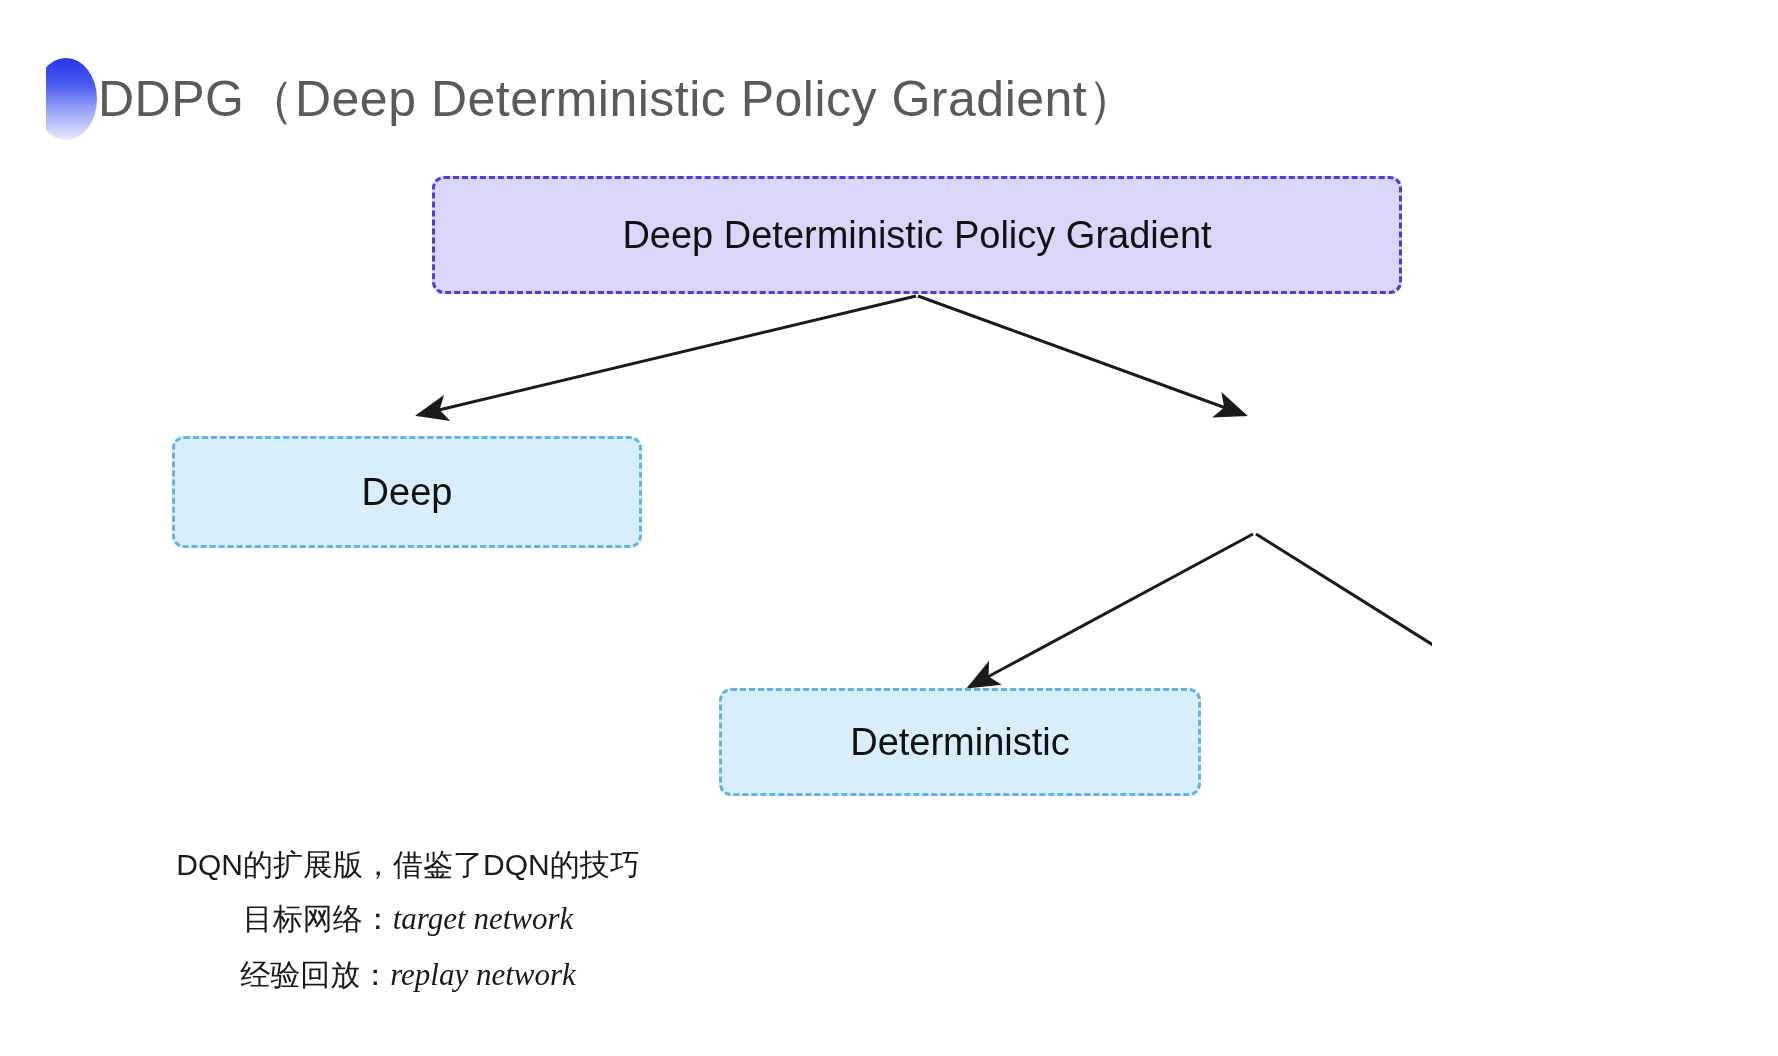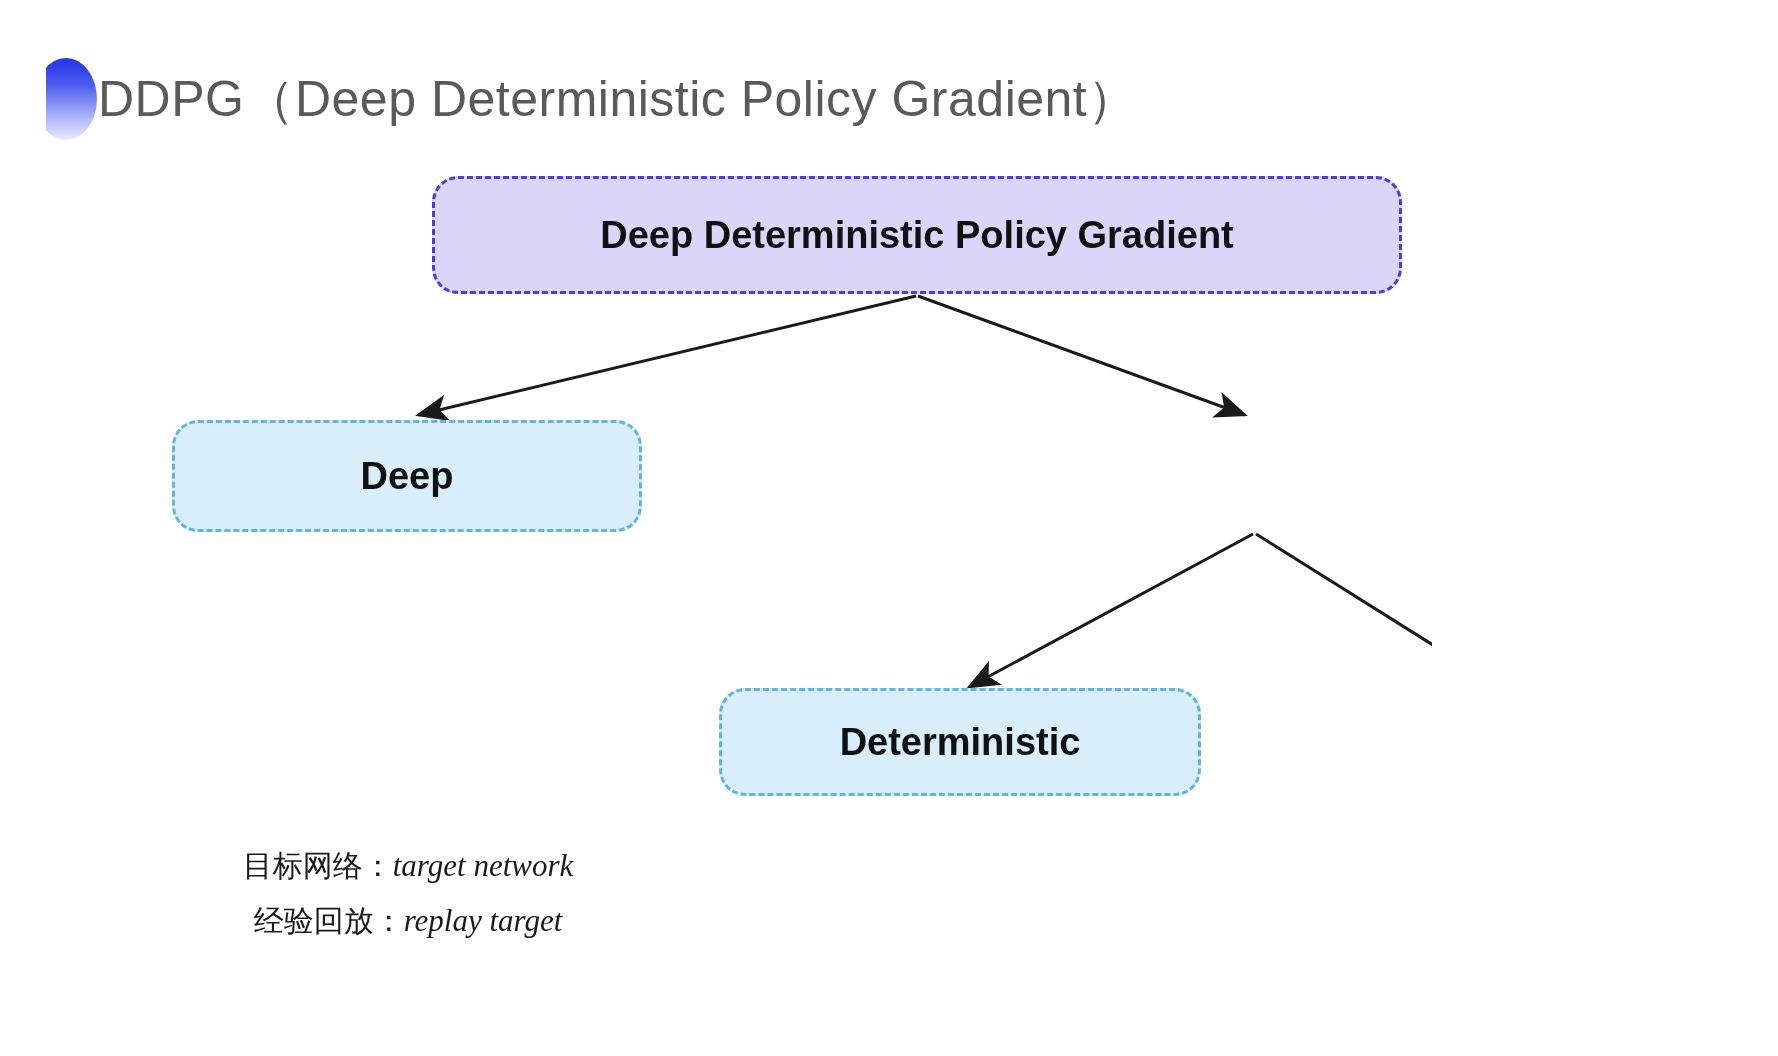--- a/index.html
+++ b/index.html
@@ -44,39 +44,39 @@
     font-weight: 400;
     color: #5a5a5a;
     letter-spacing: 0.5px;
     white-space: nowrap;
   }
 
   
   .node {
     position: absolute;
     box-sizing: border-box;
-    border-radius: 26px;
+    border-radius: 12px;
     display: flex;
     align-items: center;
     justify-content: center;
     text-align: center;
     color: #111111;
-    font-weight: 700;
+    font-weight: 400;
   }
   .node-purple {
     background: #d9d6fa;
     border: 3px dashed #4a3fd8;
   }
   .node-blue {
     background: #d8eefb;
     border: 3px dashed #63b3e4;
   }
 
   #node-root   { left: 432px; top: 176px; width: 970px; height: 118px; font-size: 38px; }
-  #node-deep   { left: 172px; top: 420px; width: 470px; height: 112px; font-size: 38px; text-align: right; }
+  #node-deep   { left: 172px; top: 436px; width: 470px; height: 112px; font-size: 38px; text-align: right; }
   #node-dpg    { left: 845px; top: 420px; width: 815px; height: 112px; font-size: 38px; }
   #node-det    { left: 719px; top: 688px; width: 482px; height: 108px; font-size: 38px; }
   #node-pg     { left: 1271px; top: 692px; width: 470px; height: 108px; font-size: 38px; }
 
   
   #arrows {
     position: absolute;
     left: 0;
     top: 0;
     width: 1778px;
@@ -127,21 +127,22 @@
 
   <div class="node node-purple" id="node-root">Deep Deterministic Policy Gradient</div>
 
   <div class="node node-blue" id="node-deep">Deep</div>
 
 
   <div class="node node-blue" id="node-det">Deterministic</div>
 
 
   <div class="annotation" id="ann-deep">
+    <span class="ann-line">DQN的扩展版，借鉴了DQN的技巧</span>
     <span class="ann-line"><span>目标网络：</span><span class="mathit">target network</span></span>
-    <span class="ann-line"><span>经验回放：</span><span class="mathit">replay target</span></span>
+    <span class="ann-line"><span>经验回放：</span><span class="mathit">replay network</span></span>
   </div>
 
 
   <div class="annotation ann-center" id="ann-pg">
   </div>
 
 </div>
 
 </body></html>

